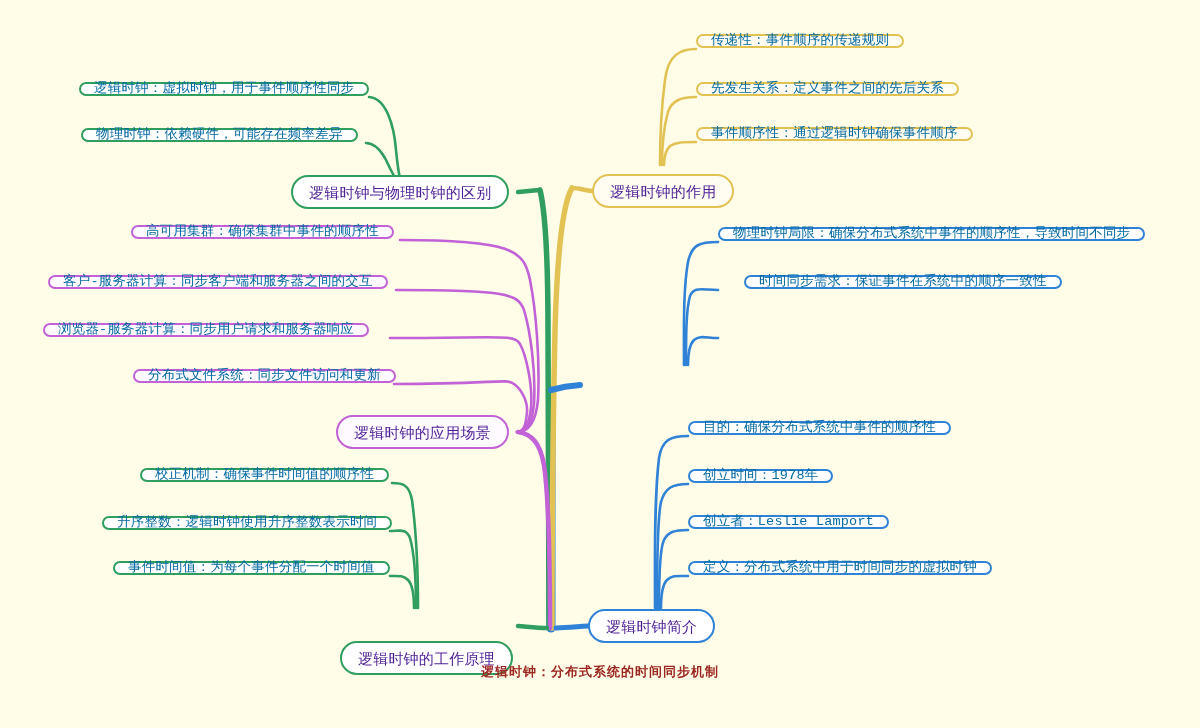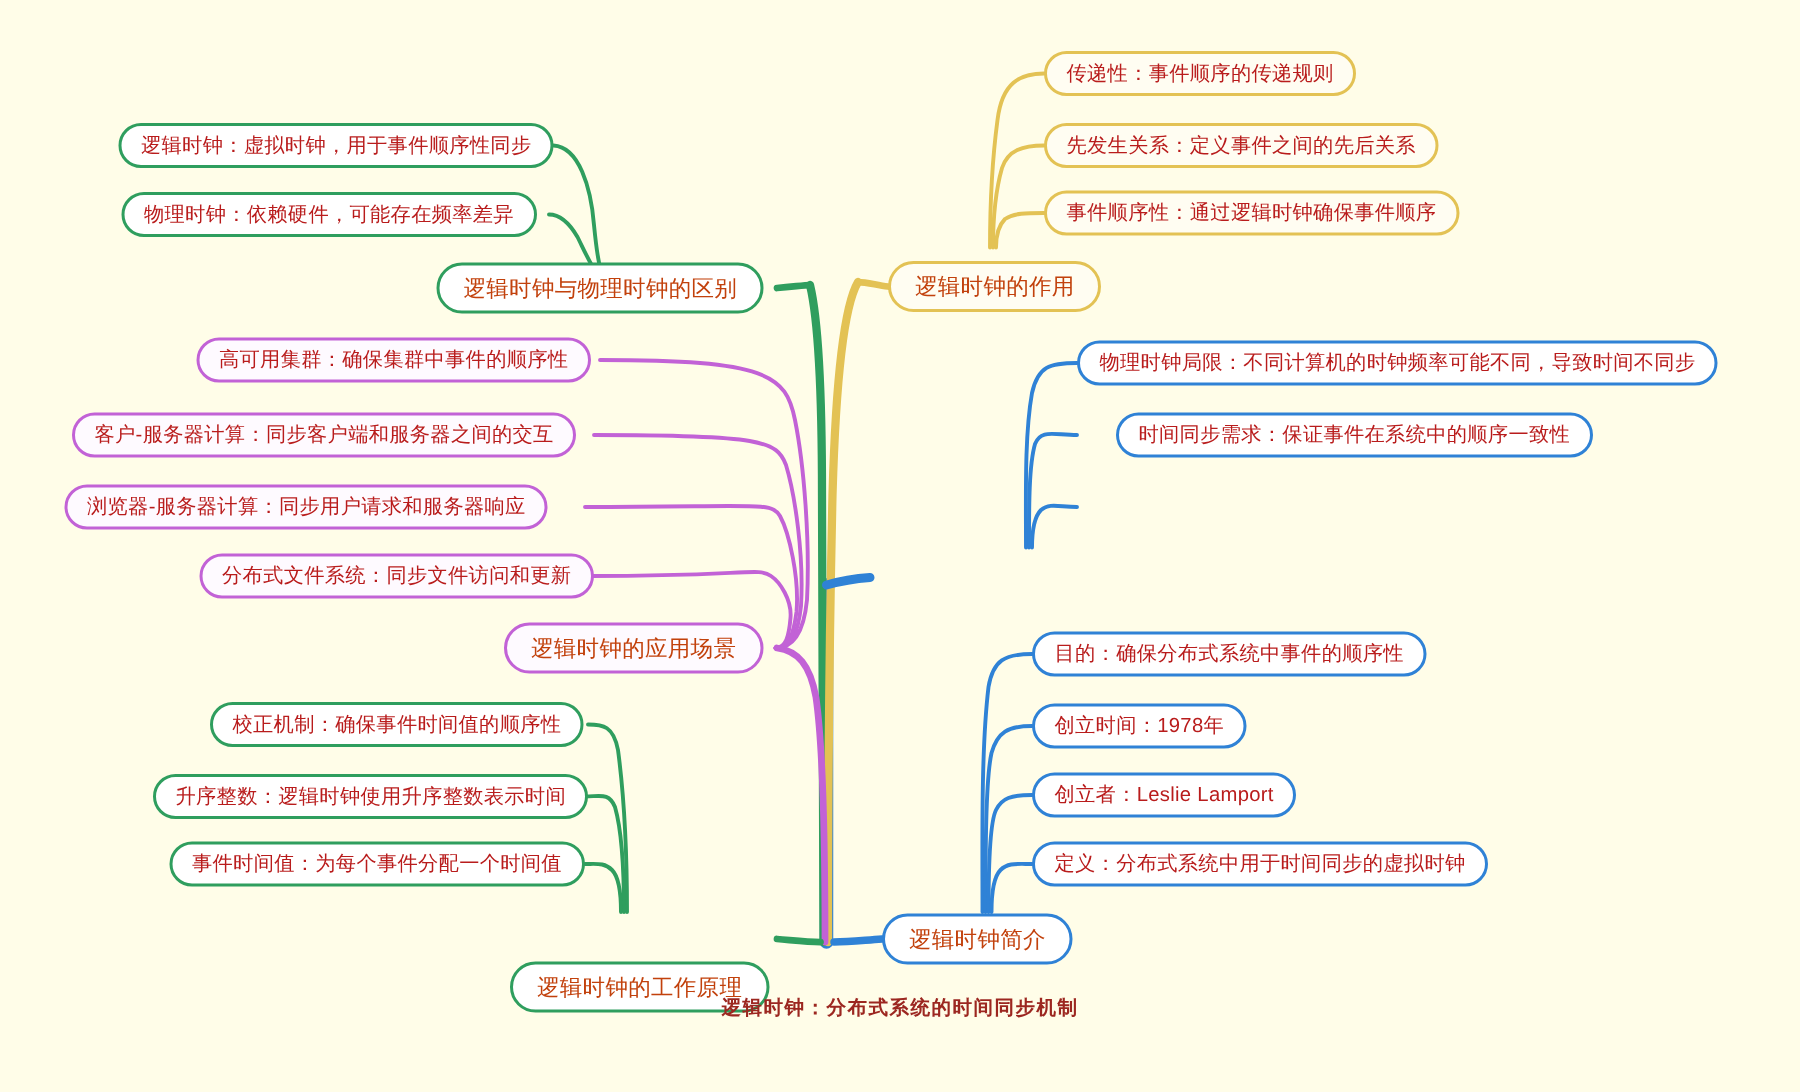--- a/index.html
+++ b/index.html
@@ -35,34 +35,35 @@
     white-space: nowrap;
     border-style: solid;
     letter-spacing: 0.2px;
   }
   .node-label {
     display: block;
     line-height: 1;
   }
   
   .leaf {
-    height: 30px;
+    height: 14px;
     border-width: 2px;
     border-radius: 15px;
     font-size: 13.5px;
-    color: #b91c1c;
+    color: #0369a1;
     padding: 0 13px;
+    font-family: Liberation Mono, monospace;
   }
   
   .branch {
     height: 34px;
     border-width: 2.6px;
     border-radius: 17px;
     font-size: 15px;
-    color: #c2410c;
+    color: #4c1d95;
     padding: 0 16px;
   }
   
   .green  { border-color: #2f9e5e; background: #ffffff; }
   .yellow { border-color: #e3c254; background: #fffdf2; }
   .purple { border-color: #c262d6; background: #fefaff; }
   .blue   { border-color: #2f82d6; background: #ffffff; }
 
   .root-title {
     position: absolute;
@@ -155,21 +156,21 @@
     <span class="node-label">客户-服务器计算：同步客户端和服务器之间的交互</span>
   </div>
   <div class="node leaf purple" style="left:43px; top:323px;">
     <span class="node-label">浏览器-服务器计算：同步用户请求和服务器响应</span>
   </div>
   <div class="node leaf purple" style="left:133px; top:369px;">
     <span class="node-label">分布式文件系统：同步文件访问和更新</span>
   </div>
 
   <div class="node leaf blue" style="left:718px; top:227px;">
-    <span class="node-label">物理时钟局限：不同计算机的时钟频率可能不同，导致时间不同步</span>
+    <span class="node-label">物理时钟局限：确保分布式系统中事件的顺序性，导致时间不同步</span>
   </div>
   <div class="node leaf blue" style="left:744px; top:275px;">
     <span class="node-label">时间同步需求：保证事件在系统中的顺序一致性</span>
   </div>
 
   <div class="node branch green" style="left:340px; top:609px;margin-top:32px;">
     <span class="node-label">逻辑时钟的工作原理</span>
   </div>
   <div class="node leaf green" style="left:140px; top:468px;">
     <span class="node-label">校正机制：确保事件时间值的顺序性</span>

